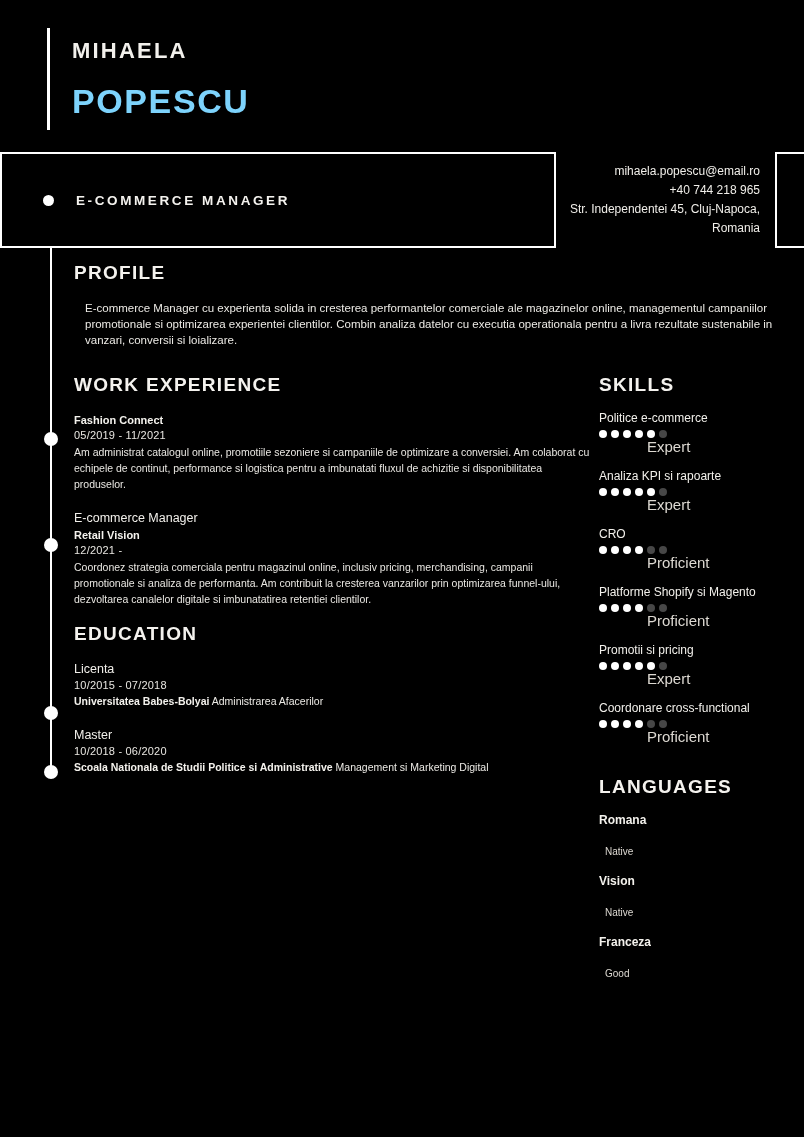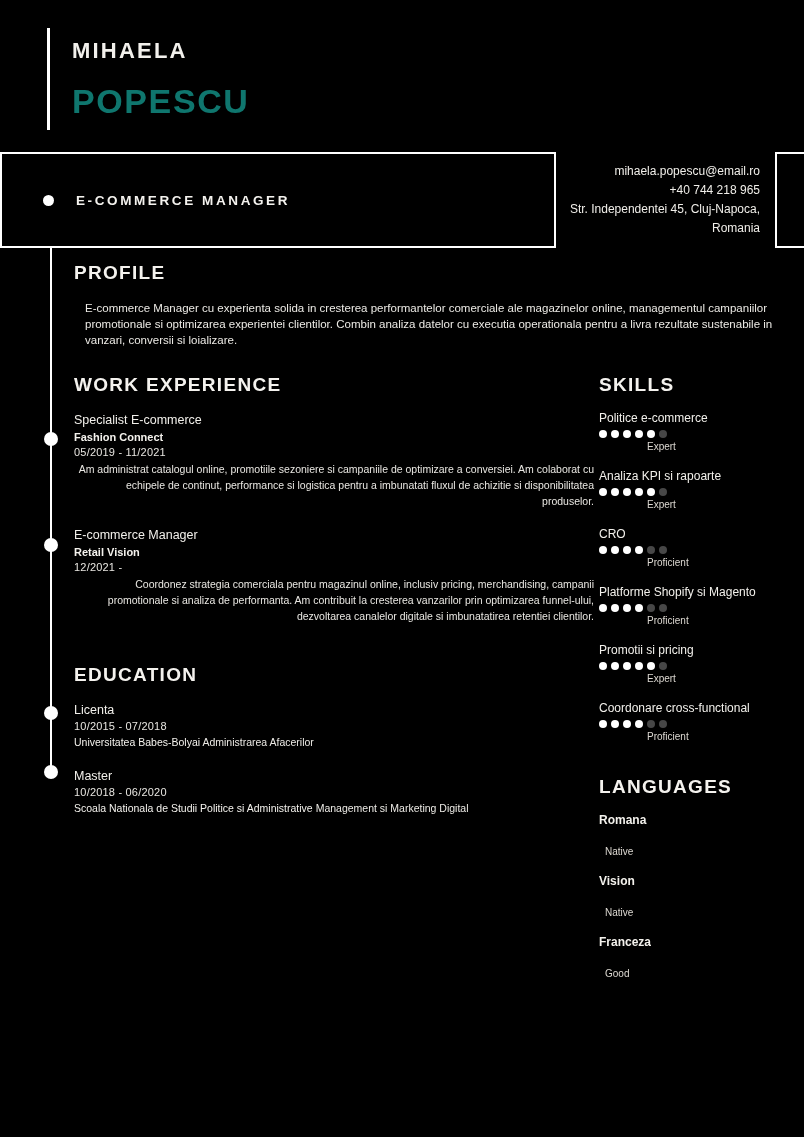--- a/index.html
+++ b/index.html
@@ -18,21 +18,21 @@
     border-left:3px solid #ffffff;
     padding-left:22px; height:102px;
     display:flex; flex-direction:column; justify-content:center;gap:14px;
   }
   .first-name {
     font-size:22px; font-weight:bold; letter-spacing:2.2px;
     line-height:26px; color:#f2f0ec;
   }
   .last-name {
     font-size:34px; font-weight:bold; letter-spacing:1.6px;
-    line-height:40px; color:#0f766e; margin-top:3px;text-align:right;
+    line-height:40px; color:#7dd3fc; margin-top:3px;text-align:right;
   }
 
   
   .title-box {
     position:absolute; left:0px; top:152px;
     width:556px; height:96px;
     border:2px solid #ffffff;
     display:flex; align-items:center;
   }
   .title-dot {
@@ -74,42 +74,42 @@
 
   h2.section {
     font-size:19px; font-weight:bold; letter-spacing:1.3px;
     color:#f4f2ee; margin-bottom:16px;
   }
   .profile-text {
     width:700px; font-size:11.5px; line-height:16px; color:#eceae5;margin-left:11px;
   }
 
   .work-wrap { margin-top:26px; width:520px; }
-  .edu-wrap  { margin-top:40px; width:520px; }
+  .edu-wrap  { margin-top:16px; width:520px; }
 
   .entry { margin-bottom:18px; }
   .entry:last-child { margin-bottom:0; }
   .entry-role  { font-size:12.5px; color:#f2f0eb; line-height:17px; }
   .entry-org   { font-size:11px; font-weight:bold; color:#f4f2ed; line-height:16px; }
   .entry-dates { font-size:11px; color:#e8e6e1; line-height:15px; letter-spacing:0.2px; }
-  .entry-desc  { font-size:10.5px; line-height:16px; color:#e9e7e2; margin-top:1px;text-align:right; }
+  .entry-desc  { font-size:10.5px; line-height:16px; color:#e9e7e2; margin-top:1px; }
   .edu-line    { font-size:10.5px; line-height:16px; color:#eceae5; }
-  .edu-line b  { font-weight:normal; color:#f4f2ed; }
+  .edu-line b  { font-weight:bold; color:#f4f2ed; }
   .edu-line span.field { font-weight:normal; }
 
   
   .right-col { position:absolute; left:599px; top:374px; width:200px; }
   .right-col h2.section { margin-bottom:14px; }
 
   .skill { margin-bottom:14px; }
   .skill-name { font-size:12px; color:#f2f0eb; line-height:17px; }
   .dots { display:flex; gap:4px; margin:3px 0 2px 0; }
   .dot { width:8px; height:8px; border-radius:50%; background:#474747; }
   .dot.on { background:#ffffff; }
-  .skill-level { font-size:10px; color:#ddd9d2; line-height:14px;padding-left:48px; }
+  .skill-level { font-size:15px; color:#ddd9d2; line-height:14px;padding-left:48px; }
 
   .lang-section { margin-top:32px; }
   .lang { margin-bottom:14px; }
   .lang-name { font-size:12px; font-weight:bold; color:#f3f1ec; line-height:17px; }
   .lang-level { font-size:10px; color:#ddd9d2; line-height:14px; margin-top:16px;padding-left:6px; }
 </style>
 </head>
 <body>
 
 <div class="page">
@@ -140,21 +140,20 @@
 
   <div class="left-col">
 
     <h2 class="section">PROFILE</h2>
     <p class="profile-text">E-commerce Manager cu experienta solida in cresterea performantelor comerciale ale magazinelor online, managementul campaniilor promotionale si optimizarea experientei clientilor. Combin analiza datelor cu executia operationala pentru a livra rezultate sustenabile in vanzari, conversii si loializare.</p>
 
     <div class="work-wrap">
       <h2 class="section">WORK EXPERIENCE</h2>
 
       <div class="entry">
-        <div class="entry-role">Specialist E-commerce</div>
         <div class="entry-org">Fashion Connect</div>
         <div class="entry-dates">05/2019 - 11/2021</div>
         <div class="entry-desc">Am administrat catalogul online, promotiile sezoniere si campaniile de optimizare a conversiei. Am colaborat cu echipele de continut, performance si logistica pentru a imbunatati fluxul de achizitie si disponibilitatea produselor.</div>
       </div>
 
       <div class="entry">
         <div class="entry-role">E-commerce Manager</div>
         <div class="entry-org">Retail Vision</div>
         <div class="entry-dates">12/2021 -</div>
         <div class="entry-desc">Coordonez strategia comerciala pentru magazinul online, inclusiv pricing, merchandising, campanii promotionale si analiza de performanta. Am contribuit la cresterea vanzarilor prin optimizarea funnel-ului, dezvoltarea canalelor digitale si imbunatatirea retentiei clientilor.</div>

